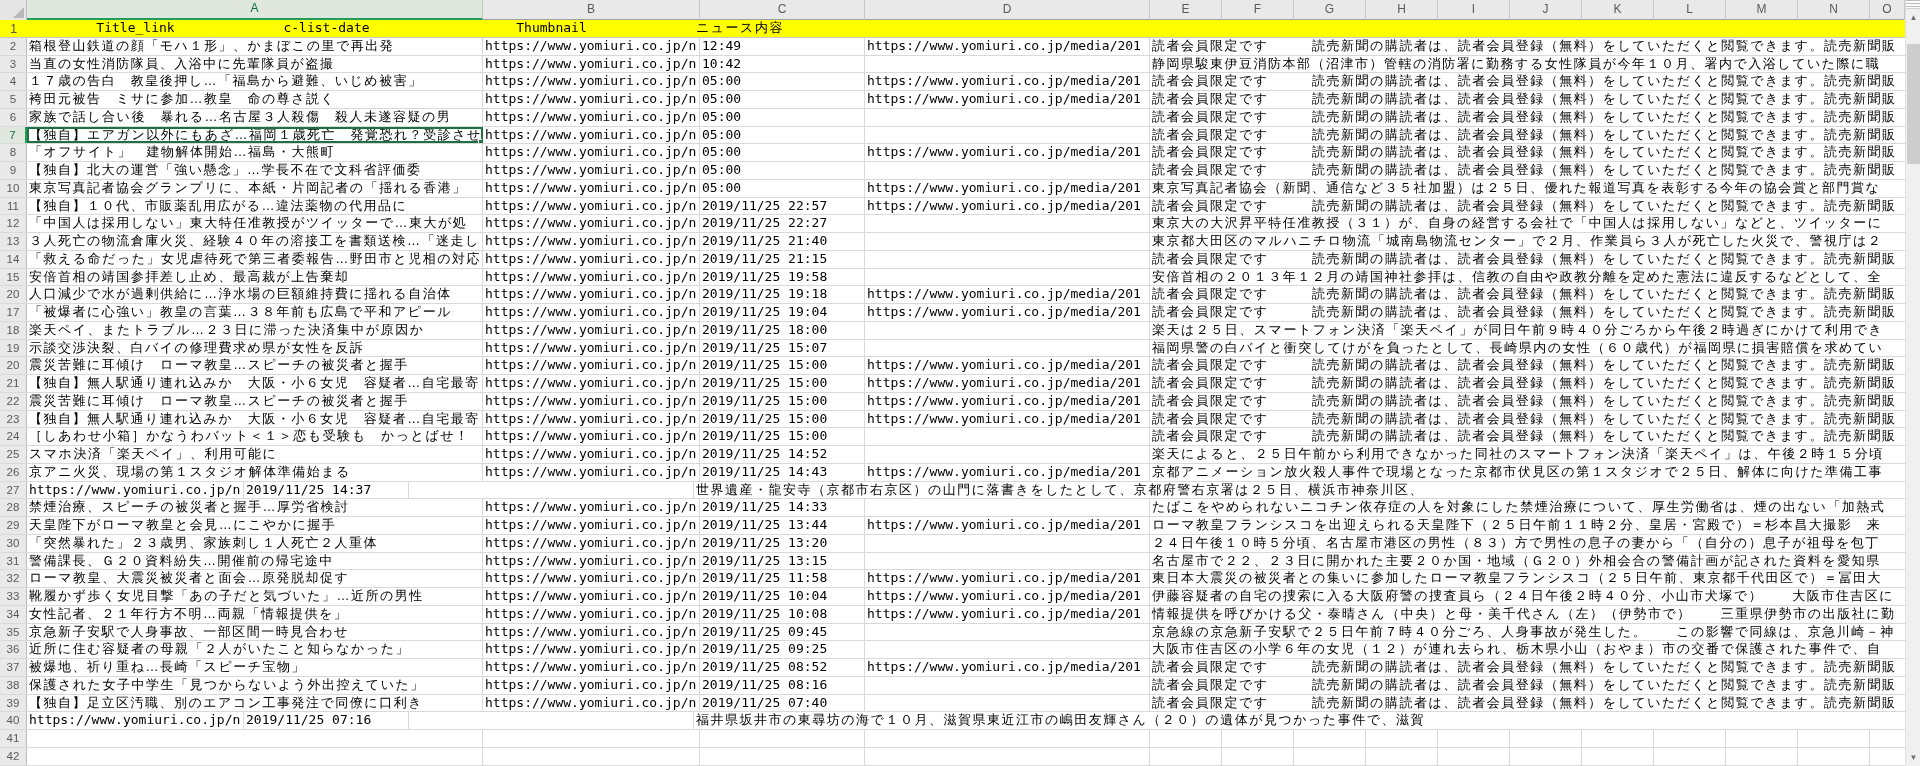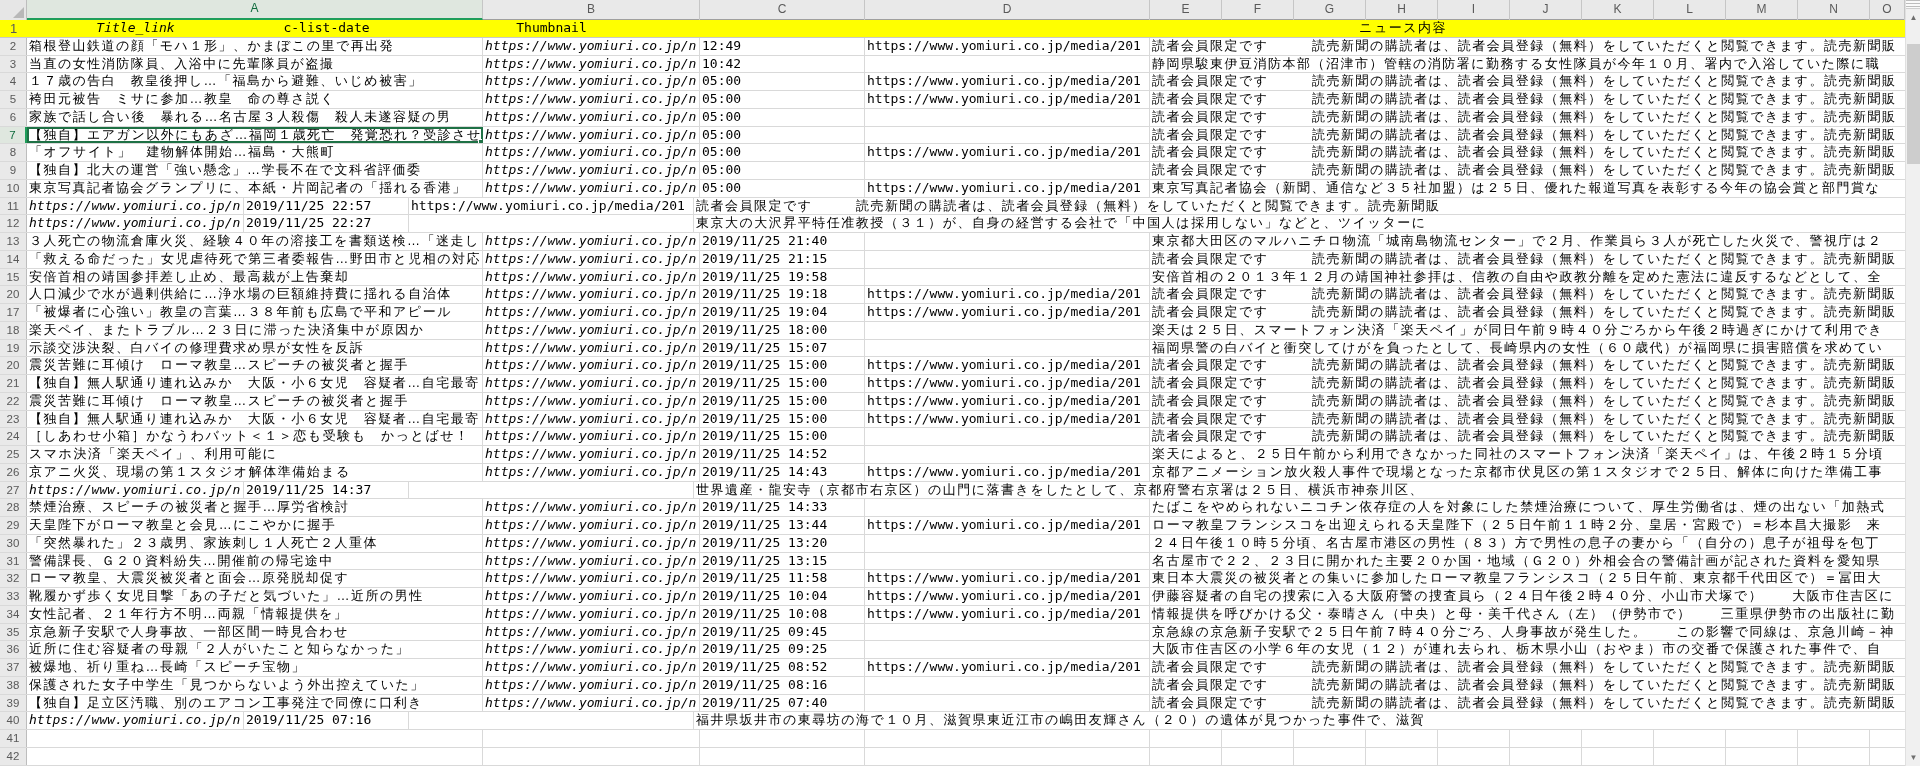--- a/index.html
+++ b/index.html
@@ -18,29 +18,29 @@
   #gridbody{position:absolute;left:0;top:20px;width:1905px;height:746px;overflow:hidden;}
   .row{display:flex;height:17.76px;box-sizing:border-box;border-bottom:1px solid #d9d9d9;background:#fff;}
   .cell{box-sizing:border-box;height:100%;overflow:hidden;white-space:nowrap;
         border-right:1px solid #d9d9d9;padding:0 2px;line-height:16.5px;flex:0 0 auto;color:#000;}
   .rownum{width:27px;background:#e9e9e9;border-right:1px solid #bdbdbd;color:#595959;
           font-size:11.5px;text-align:center;padding:0;flex:0 0 auto;box-sizing:border-box;line-height:17px;}
   .rownum.hl{background:#dfe7df;color:#0e6b3c;border-right:2px solid #1e9e5a;}
   .jp{font-size:13px;letter-spacing:1.5px;}
   .mono{font-family:"DejaVu Sans Mono","Liberation Mono",monospace;font-size:13px;letter-spacing:0;}
   .cA{width:456px;}
-  .cB{width:217px;font-style:italic;}
+  .cB{width:217px;}
   .cC{width:165px;}
   .cD{width:285px;}
   .cE{width:755px;border-right:none;}
   .row.empty .cE{background:repeating-linear-gradient(to right,transparent 0,transparent 71px,#d9d9d9 71px,#d9d9d9 72px);}
   
   #hdrrow .cell{background:#ffff00;border-right:none;text-align:center;font-size:13px;}
   #hdrrow{border-bottom:1px solid #c9c9c9;background:#ffff00;}
-  #hdrrow .cE{text-align:right;}
+  #hdrrow .cE{text-align:left;}
   
   .selwrap{position:relative;}
   .sel{outline:2px solid #1e7145;outline-offset:-2px;}
   .handle{position:absolute;right:-2px;bottom:-2px;width:6px;height:6px;background:#1e7145;
           border:1px solid #fff;box-sizing:border-box;z-index:5;}
   
   #vscroll{position:absolute;right:0;top:0;width:15px;height:766px;background:#f0f0f0;
            border-left:1px solid #e0e0e0;box-sizing:border-box;}
   .sbtn{width:15px;height:17px;display:flex;align-items:center;justify-content:center;
         color:#6e6e6e;font-size:8px;}
@@ -151,27 +151,29 @@
       <div class="row">
         <div class="cell rownum">10</div>
         <div class="cell cA jp">東京写真記者協会グランプリに、本紙・片岡記者の「揺れる香港」</div>
         <div class="cell cB mono">https://www.yomiuri.co.jp/n</div>
         <div class="cell cC mono">05:00</div>
         <div class="cell cD mono">https://www.yomiuri.co.jp/media/201</div>
         <div class="cell cE jp">東京写真記者協会（新聞、通信など３５社加盟）は２５日、優れた報道写真を表彰する今年の協会賞と部門賞な</div>
       </div>
       <div class="row">
         <div class="cell rownum">11</div>
+        <div class="cell cA jp">【独自】１０代、市販薬乱用広がる…違法薬物の代用品に</div>
         <div class="cell cB mono">https://www.yomiuri.co.jp/n</div>
         <div class="cell cC mono">2019/11/25 22:57</div>
         <div class="cell cD mono">https://www.yomiuri.co.jp/media/201</div>
         <div class="cell cE jp">読者会員限定です　　　読売新聞の購読者は、読者会員登録（無料）をしていただくと閲覧できます。読売新聞販</div>
       </div>
       <div class="row">
         <div class="cell rownum">12</div>
+        <div class="cell cA jp">「中国人は採用しない」東大特任准教授がツイッターで…東大が処</div>
         <div class="cell cB mono">https://www.yomiuri.co.jp/n</div>
         <div class="cell cC mono">2019/11/25 22:27</div>
         <div class="cell cD mono"></div>
         <div class="cell cE jp">東京大の大沢昇平特任准教授（３１）が、自身の経営する会社で「中国人は採用しない」などと、ツイッターに</div>
       </div>
       <div class="row">
         <div class="cell rownum">13</div>
         <div class="cell cA jp">３人死亡の物流倉庫火災、経験４０年の溶接工を書類送検…「迷走し</div>
         <div class="cell cB mono">https://www.yomiuri.co.jp/n</div>
         <div class="cell cC mono">2019/11/25 21:40</div>

